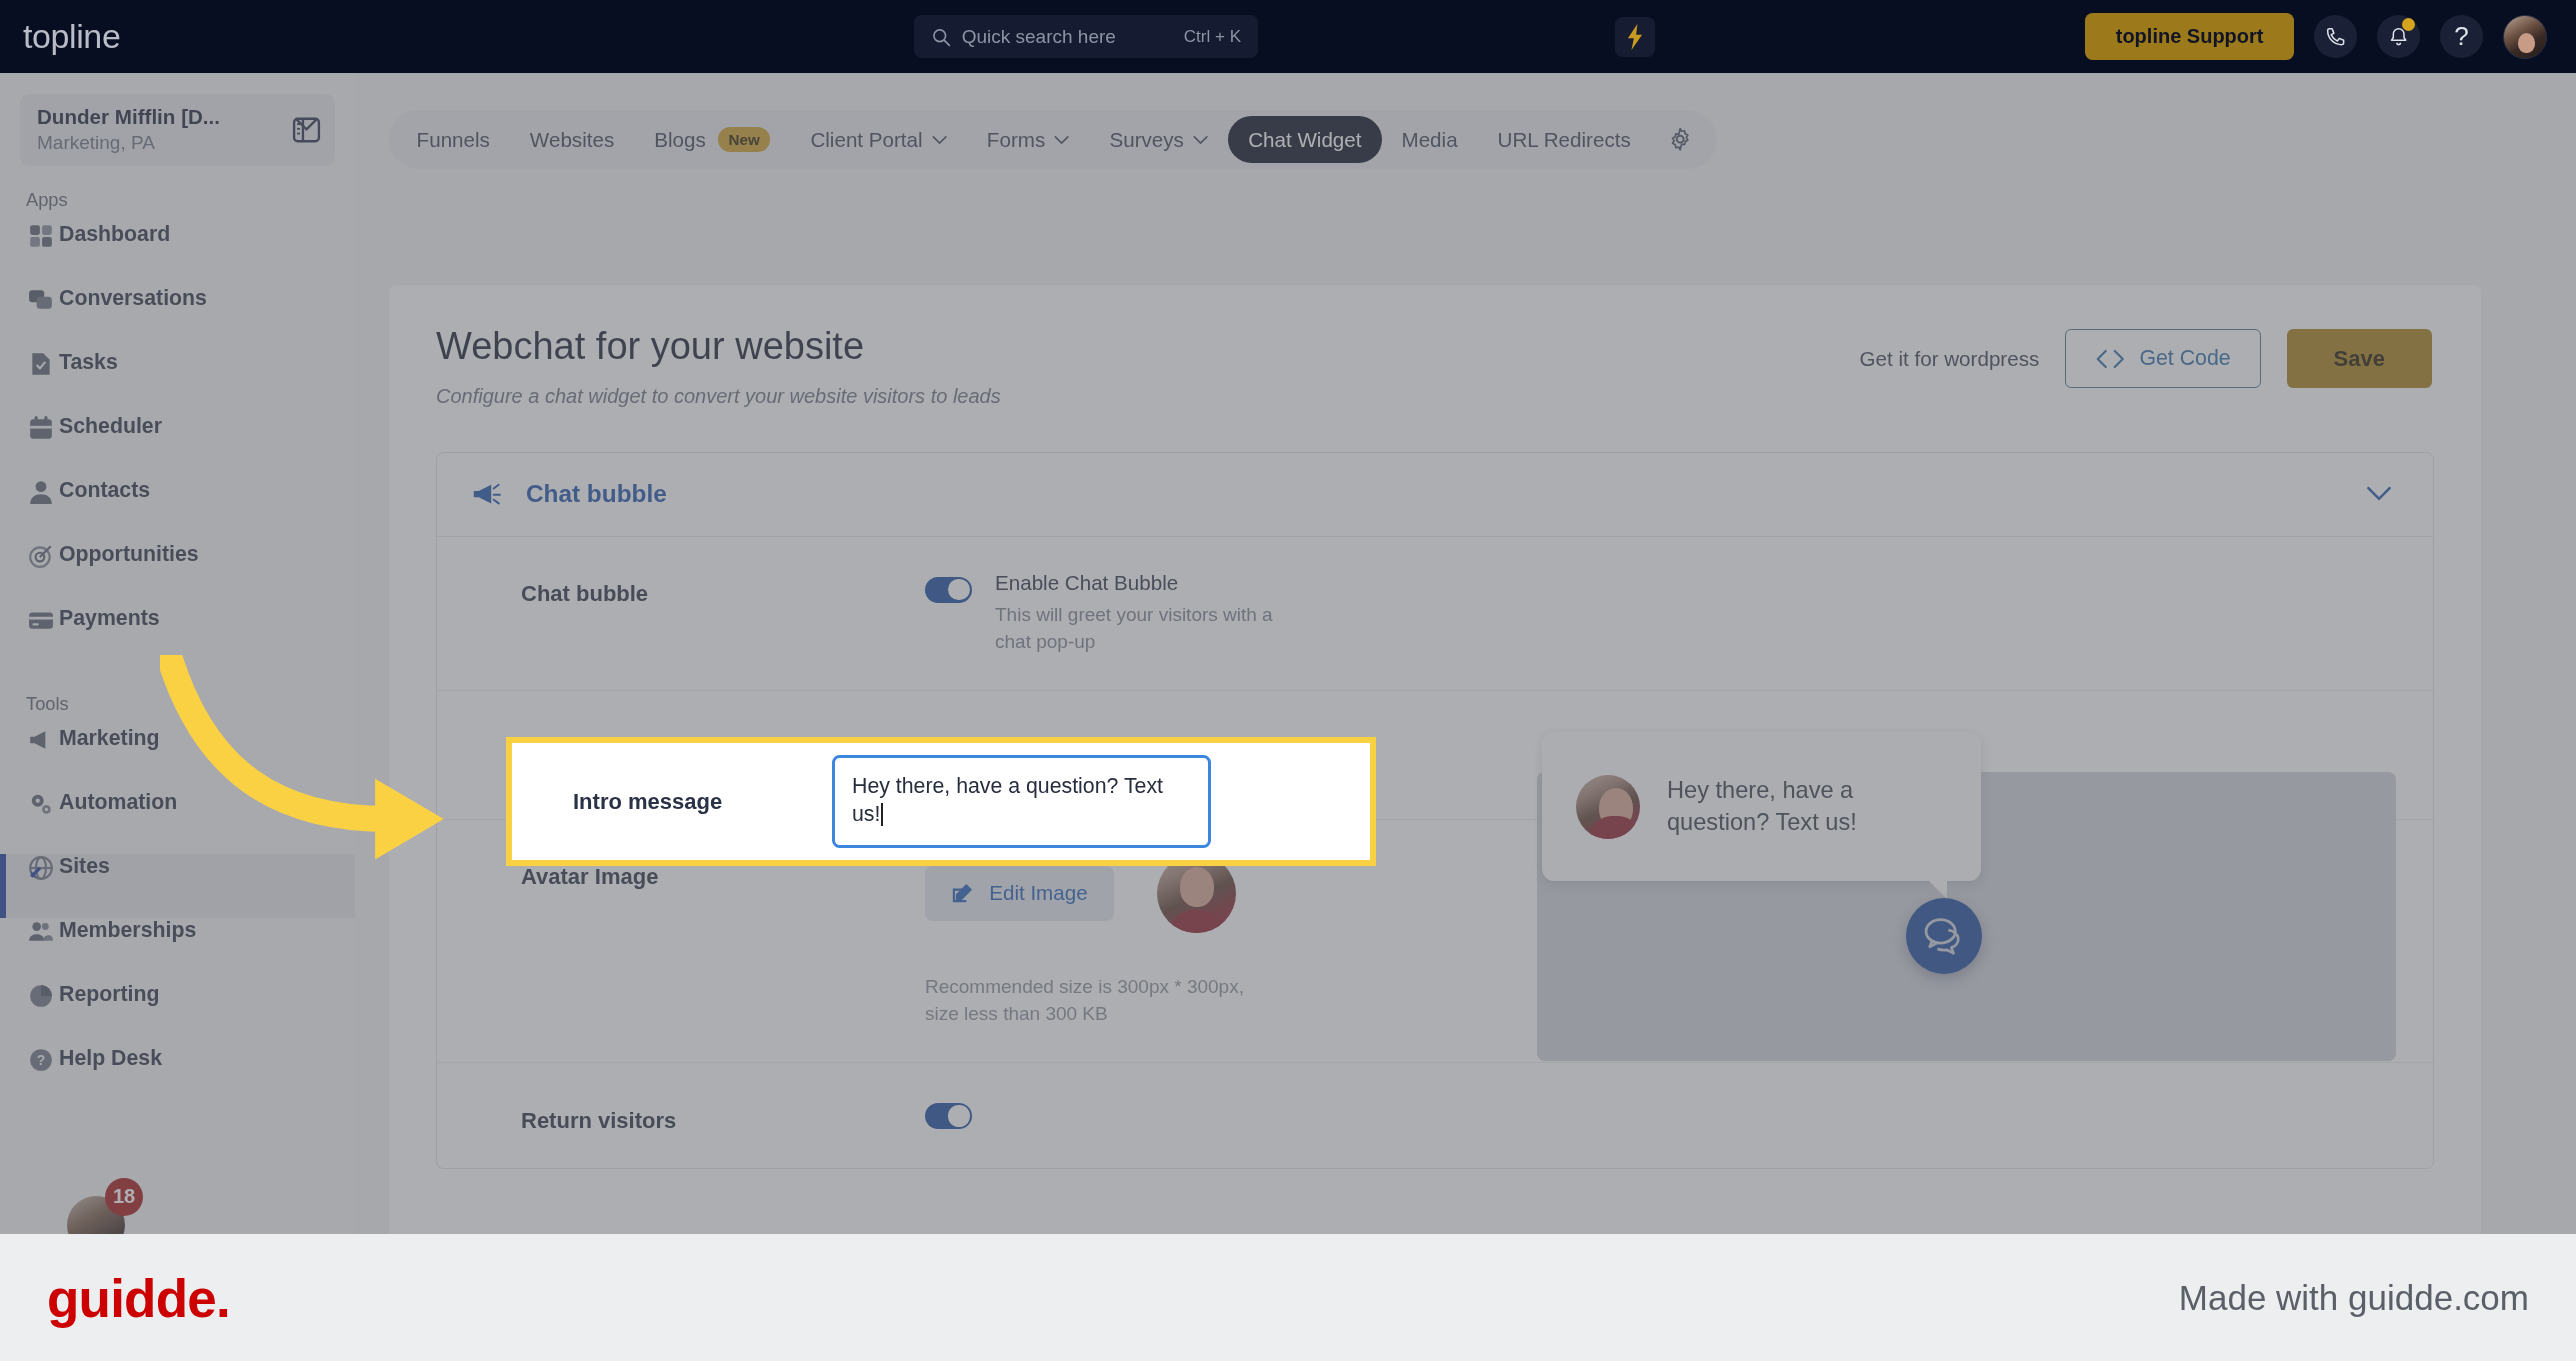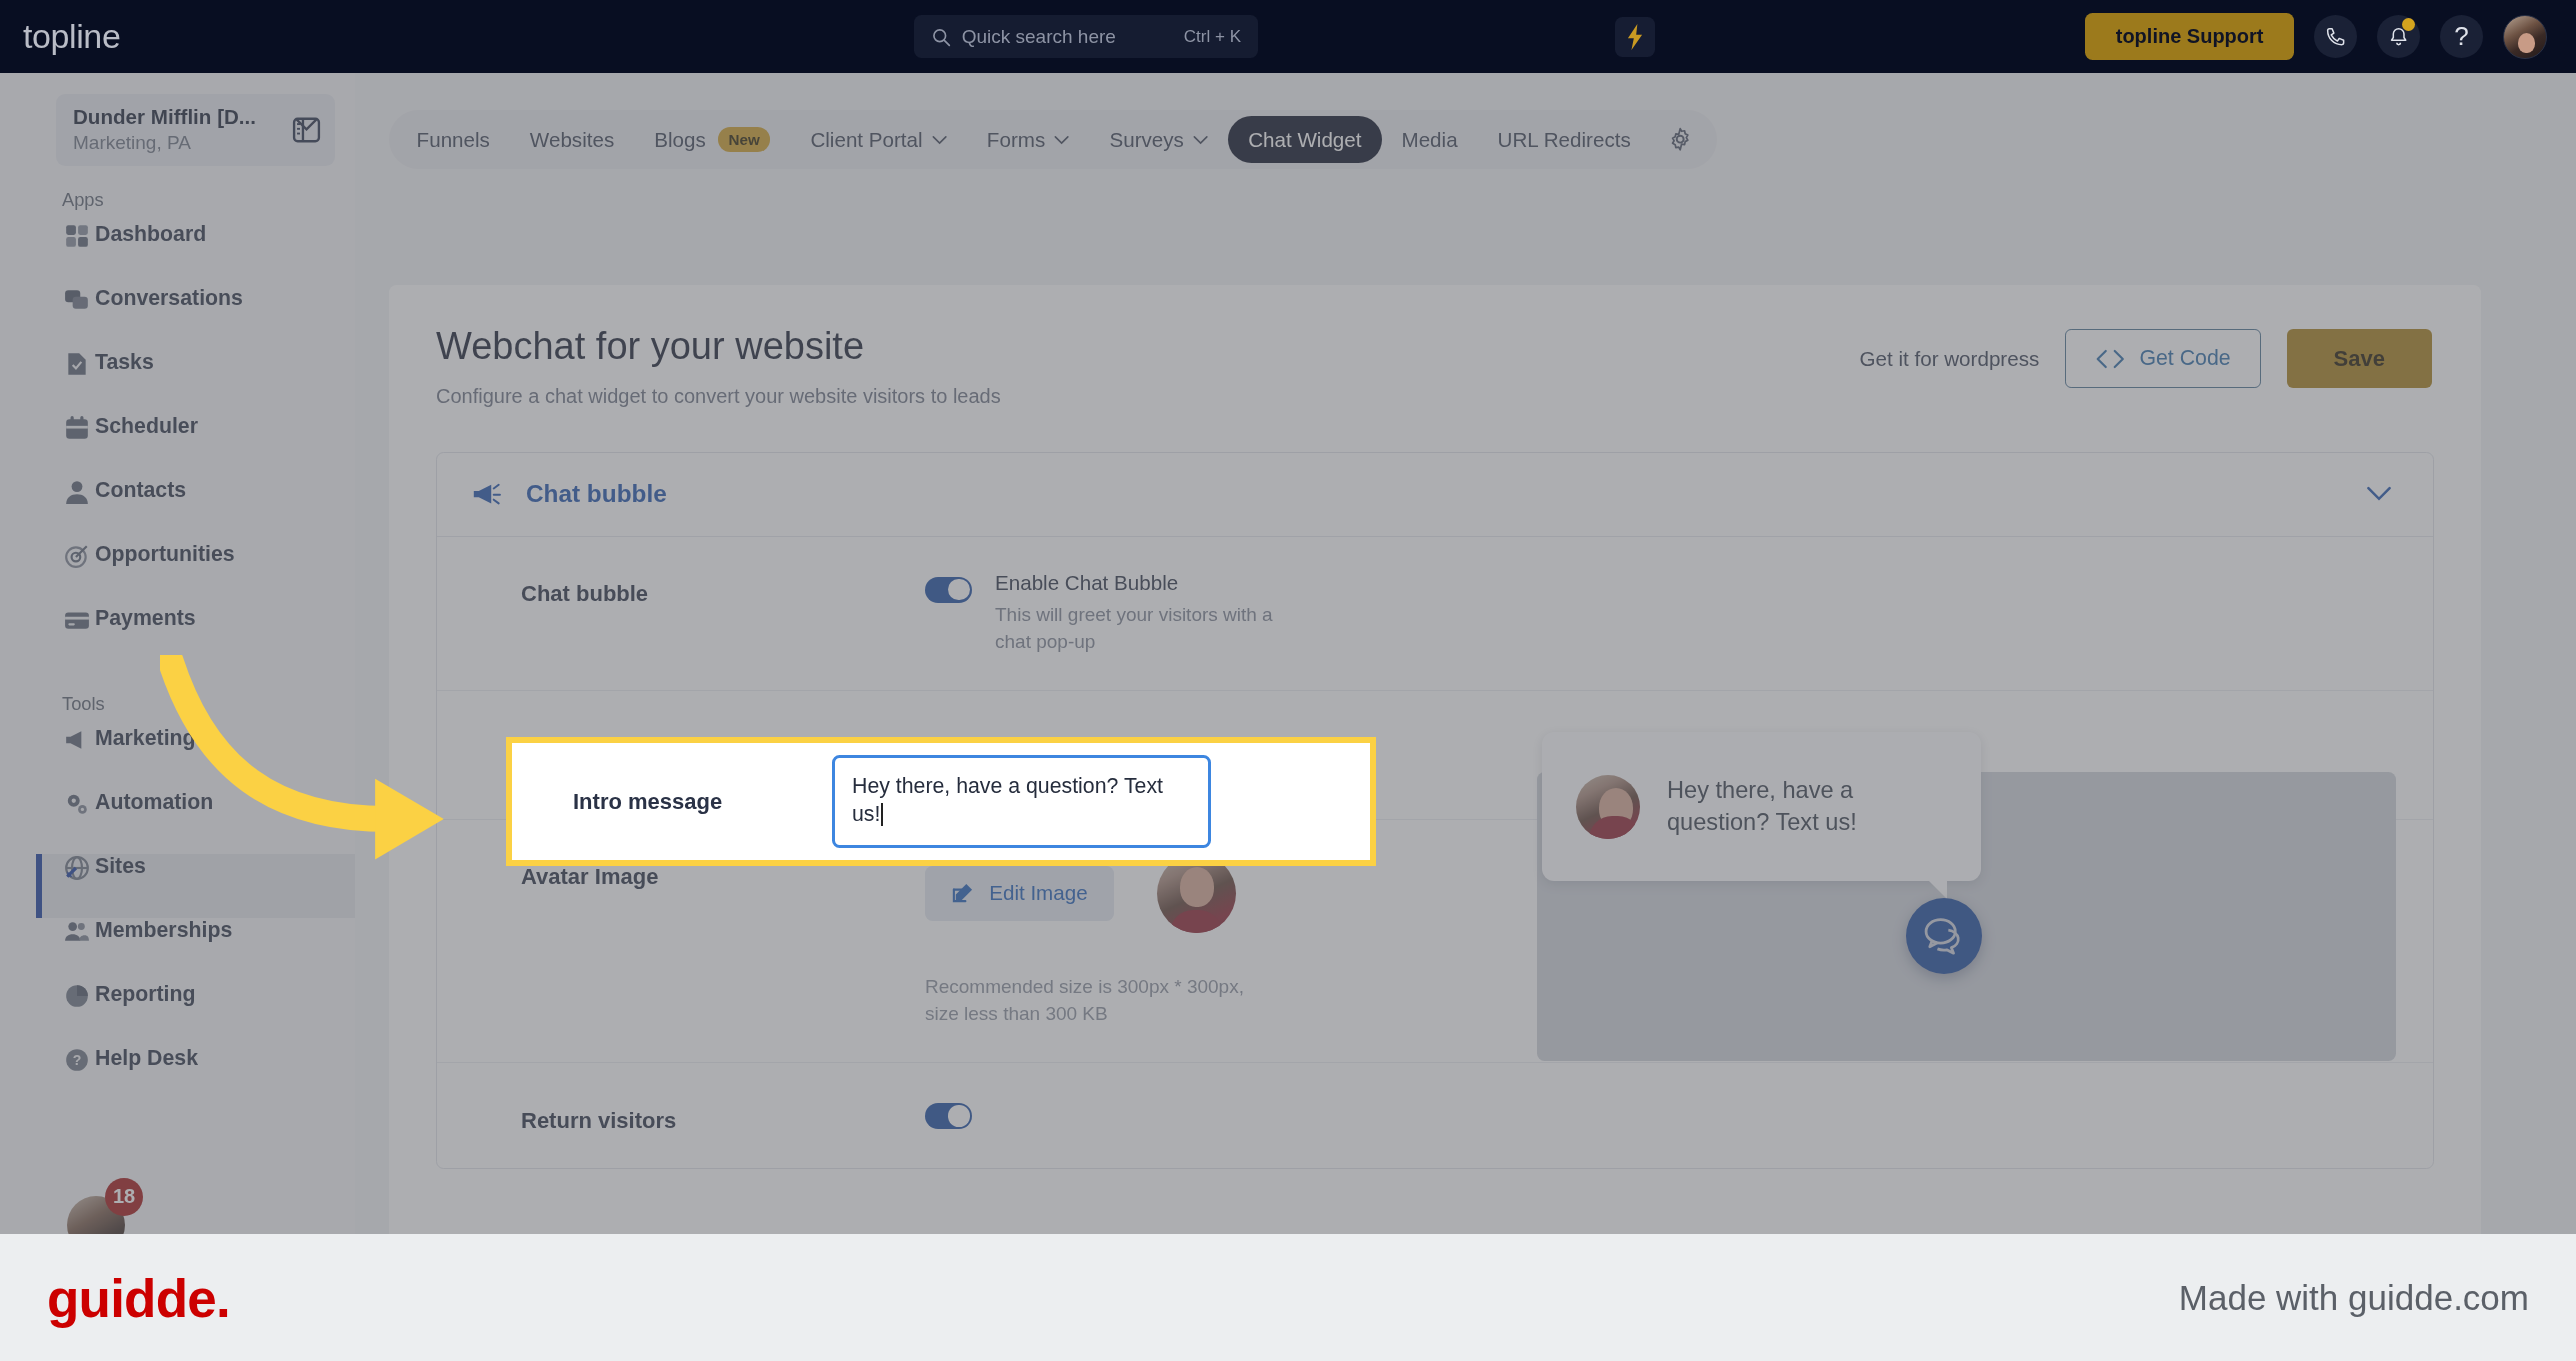--- a/index.html
+++ b/index.html
@@ -53,21 +53,21 @@
     border: 1.5px solid #2a3146; overflow: hidden; position: relative;
   }
   .tb-avatar::after {
     content:""; position:absolute; left:13.7px; top:17px; width:17px; height:20px;
     border-radius:50% 50% 45% 45%; background:#c89b86;
   }
 
   
   .sidebar {
     position: absolute; top: 73px; left: 0; width: 355px; height: 1161px;
-    background: #f4f5f7; z-index: 10; padding-left: 36px;
+    background: #f4f5f7; z-index: 10;
   }
   .loc-box {
     margin: 21.3px 20px 0 20px; height: 72px; border-radius: 9.1px;
     background: #e7e9ee; padding: 10.7px 17px; position: relative;
   }
   .loc-name { font-size: 20.6px; font-weight: 700; color: #1c2437; }
   .loc-sub  { font-size: 19px; color: #6c7382; margin-top: 3px; }
   .loc-chev { position: absolute; right: 17px; top: 23px; }
   .panel-toggle { position: absolute; right: 34px; top: 44px; }
   .sb-section {
@@ -114,21 +114,21 @@
     border-radius: 12.2px; padding: 3.8px 10.7px; margin-left: 3px;
   }
   .gear-tab { padding: 0 17px; }
 
   .page-card {
     position: absolute; top: 212px; left: 34px; width: 2092px; height: 975px;
     background: #ffffff; border-radius: 7.6px;
   }
   .page-head { padding: 40px 47px 0 47px; position: relative; }
   .page-title { font-size: 38px; color: #1a2133; font-weight: 400; }
-  .page-sub   { font-size: 20px; color: #6d7484; margin-top: 17px; }
+  .page-sub   { font-size: 20px; color: #6d7484; margin-top: 17px; font-style: italic; }
   .head-actions {
     position: absolute; right: 49px; top: 44px;
     display: flex; align-items: center; gap: 26px;
   }
   .wp-link { font-size: 20.6px; color: #3a4254; }
   .getcode-btn {
     display: flex; align-items: center; gap: 13.7px; height: 59px; padding: 0 29px;
     border: 1.5px solid #4c7391; border-radius: 6.1px; color: #2f6ea8; font-size: 21.3px;
   }
   .save-btn {

